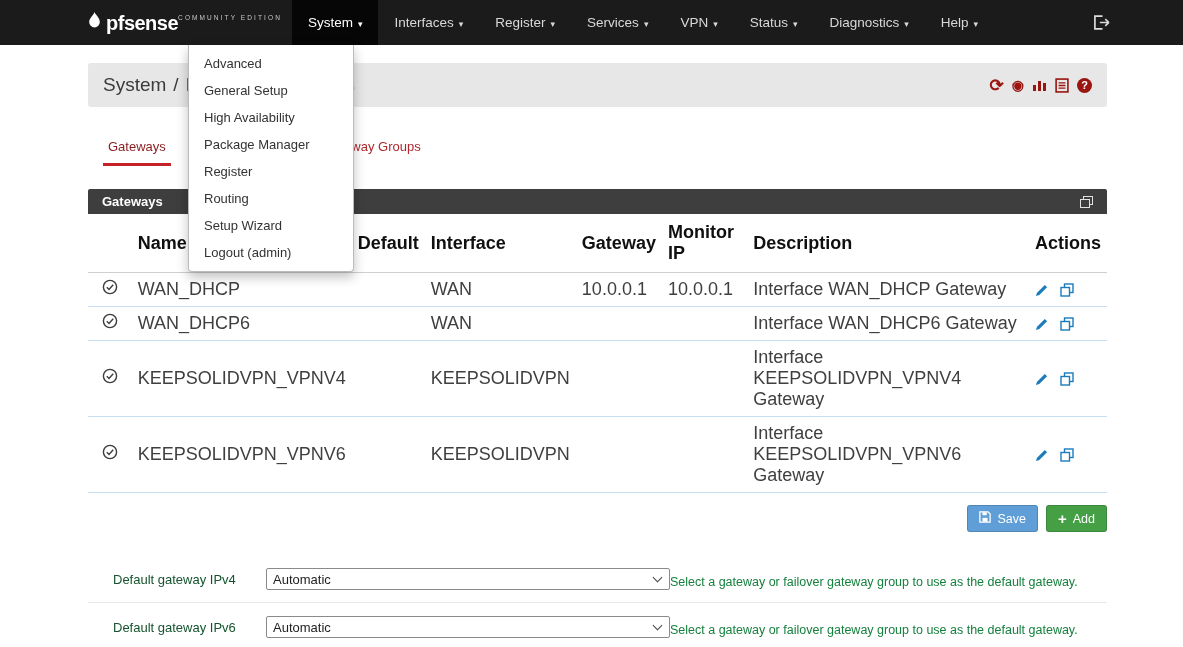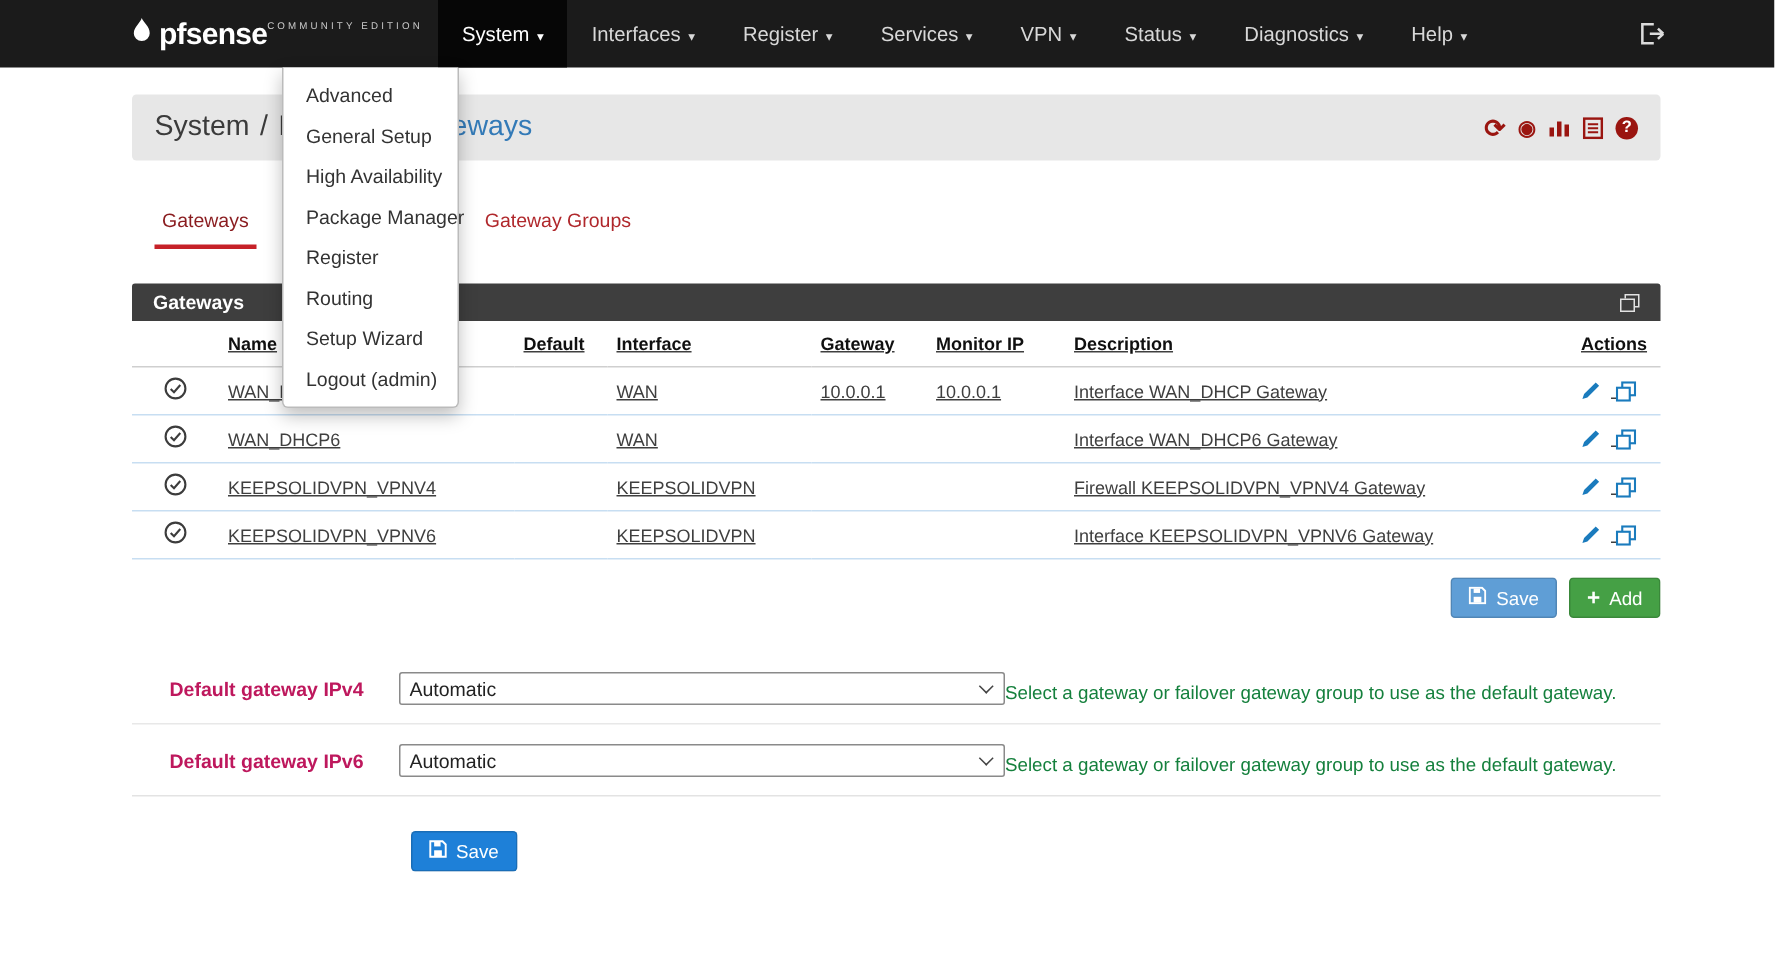--- a/index.html
+++ b/index.html
@@ -17,21 +17,21 @@
   .brand-text { display:flex; line-height:1; }
   .brand-name { color:#fff; font-size:20px; font-weight:bold; letter-spacing:-0.5px; }
   .brand-sub { color:#c9c9c9; font-size:6.5px; letter-spacing:2.1px; margin-top:2px; }
   .nav-menu { display:flex; margin-left:10px; }
   .nav-item { display:flex; align-items:center; gap:5px; padding:0 16px; color:#d8d8d8; font-size:13.5px; cursor:pointer; white-space:nowrap; }
   .nav-item.active { background:#060606; color:#fff; }
   .caret { font-size:9px; margin-top:2px; }
   .logout-btn { margin-left:auto; margin-right:72px; display:flex; align-items:center; cursor:pointer; }
 
   
-  .dropdown { position:absolute; top:45px; left:188px; width:118px; background:#fff;
+  .dropdown { position:absolute; top:45px; left:188px; width:166px; background:#fff;
     border:1px solid #bbb; border-top:0; border-radius:0 0 4px 4px;
     box-shadow:0 5px 12px rgba(0,0,0,.25); padding:5px 0; z-index:40; }
   .dd-item { padding:5px 15px; font-size:13px; color:#333; cursor:pointer; white-space:nowrap; line-height:17px; }
 
   
   .container { width:1019px; margin-left:88px; }
 
   
   .titlebar { margin-top:18px; height:44px; background:#e7e7e7; border-radius:3px;
     display:flex; align-items:center; padding:0 15px; }
@@ -51,42 +51,42 @@
 
   
   .panel { margin-top:23px; }
   .panel-head { background:#3e3e3e; color:#fff; display:flex; align-items:center;
     padding:5px 14px; font-size:13px; font-weight:bold; border-radius:2px 2px 0 0; }
   .win-icon { margin-left:auto; position:relative; width:13px; height:12px; cursor:pointer; }
   .win-icon::before { content:""; position:absolute; right:0; top:0; width:8px; height:7px; border:1px solid #e2e2e2; }
   .win-icon::after  { content:""; position:absolute; left:0; bottom:0; width:8px; height:7px; border:1px solid #e2e2e2; background:#3e3e3e; }
 
   
-  table.gw { width:100%; border-collapse:collapse; font-size:12px; color:#3f3f3f; background:#fff;text-decoration:underline; }
+  table.gw { width:100%; border-collapse:collapse; font-size:18px; color:#3f3f3f; background:#fff; }
   .gw th { text-align:left; color:#101010; font-weight:bold; padding:8px 6px; border-bottom:1px solid #cfcfcf; }
   .gw td { padding:6px 6px; border-bottom:1px solid #c7def2; height:31px; }
   .gw td.center { text-align:center; }
   .actions-cell { white-space:nowrap; }
   .icon-btn { display:inline-flex; margin-right:7px; cursor:pointer; vertical-align:middle; }
 
   
   .btn-row { display:flex; justify-content:flex-end; gap:8px; margin-top:12px; }
   .btn { display:inline-flex; align-items:center; gap:6px; color:#fff; font-size:12.5px;
     padding:5px 11px; border-radius:3px; border:1px solid rgba(0,0,0,.15); cursor:pointer;
     font-family:inherit; }
   .btn-save-top { background:#5f9ed6; }
   .btn-add { background:#45a045; }
   .btn-add .plus { font-size:15px; font-weight:bold; line-height:10px; }
   .btn-save-main { background:#1e80d8; }
 
   
   .form { background:#fff; border-bottom:1px solid #e3e3e3; }
   .form-row { display:flex; align-items:flex-start; padding:13px 15px 12px 25px; }
   .form-row + .form-row { border-top:1px solid #e8e8e8; }
-  .flabel { flex:0 0 153px; font-size:13px; font-weight:bold; color:#be185d; padding-top:4px; }
+  .flabel { flex:0 0 153px; font-size:13px; font-weight:normal; color:#14532d; padding-top:4px; }
   .fcontrol { display:flex; flex-direction:row; }
   .selwrap { position:relative; width:404px; }
   .selwrap select { width:100%; height:22px; font-size:13px; font-family:inherit; color:#222;
     border:1px solid #8a8a8a; border-radius:2px; background:#fff; padding:0 22px 0 6px;
     appearance:none; -webkit-appearance:none; }
   .selwrap::after { content:""; position:absolute; right:9px; top:6px; width:6px; height:6px;
     border-right:1.5px solid #444; border-bottom:1.5px solid #444; transform:rotate(45deg);
     pointer-events:none; }
   .fhelp { margin-top:7px; font-size:12.5px; color:#15803d; }
 
@@ -281,21 +281,21 @@
         <tr>
           <td class="center"><span><svg width="16" height="16" viewBox="0 0 16 16">
                   <circle cx="8" cy="8" r="6.6" fill="none" stroke="#3c3c3c" stroke-width="1.4"></circle>
                   <path d="M4.8 8.3l2.2 2.2 4.2-4.8" fill="none" stroke="#3c3c3c" stroke-width="1.4"></path>
                 </svg></span></td>
           <td>KEEPSOLIDVPN_VPNV4</td>
           <td></td>
           <td>KEEPSOLIDVPN</td>
           <td></td>
           <td></td>
-          <td>Firewall KEEPSOLIDVPN_VPNV4 Gateway</td>
+          <td>Interface KEEPSOLIDVPN_VPNV4 Gateway</td>
           <td class="actions-cell">
             <span class="icon-btn">
                 <svg width="13" height="13" viewBox="0 0 14 14">
                   <path d="M1 13l1.2-3.7L10.6 1l2.4 2.4L4.6 11.8z" fill="#1a7bbd"></path>
                 </svg>
               </span>
             <span class="icon-btn">
                 <svg width="14" height="14" viewBox="0 0 14 14">
                   <rect x="4.5" y="1" width="8.5" height="8.5" fill="#fff" stroke="#1a7bbd" stroke-width="1.4"></rect>
                   <rect x="1" y="4.5" width="8.5" height="8.5" fill="#fff" stroke="#1a7bbd" stroke-width="1.4"></rect>

